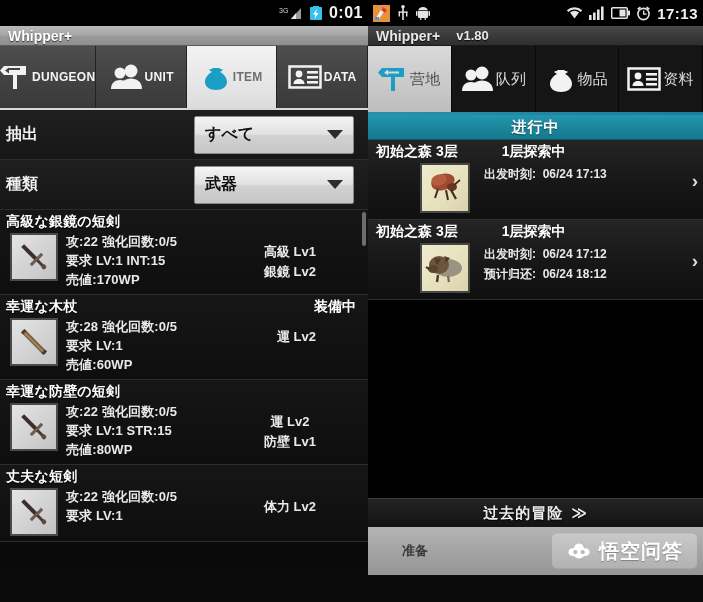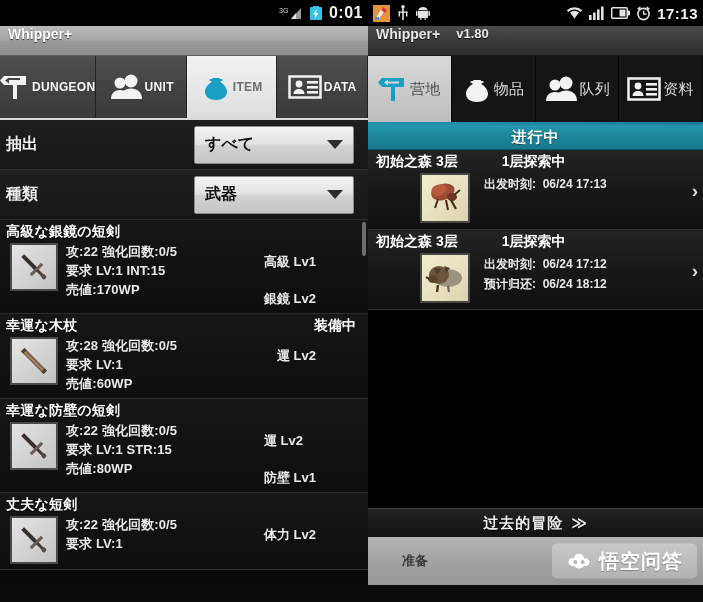--- a/index.html
+++ b/index.html
@@ -23,21 +23,21 @@
   .sb-left{display:flex;align-items:center;gap:7px;}
   .sb-right{margin-left:auto;display:flex;align-items:center;gap:6px;}
   .sb-clock{font-size:16px;font-weight:bold;letter-spacing:.5px;color:#f2f2f2;}
   .sb-clock.small{font-size:15px;}
 
   .ic{display:inline-block;line-height:0;}
   .ic svg{display:block;}
 
   
   .titlebar{
-    height:30px;display:flex;padding-left:8px;
+    height:20px;display:flex;align-items:center;padding-left:8px;
     color:#fff;font-size:14px;font-weight:bold;
     box-sizing:border-box;
   }
   .titlebar.l{
     background:linear-gradient(180deg,#b9b9b9 0%,#a6a6a6 48%,#9a9a9a 52%,#8e8e8e 100%);
     border-bottom:1px solid #5c5c5c;
     color:#ffffff;text-shadow:0 1px 1px rgba(0,0,0,.65);
   }
   .titlebar.r{
     background:linear-gradient(180deg,#4a4a4a 0%,#3a3a3a 50%,#2e2e2e 100%);
@@ -115,22 +115,22 @@
   .item-equip{margin-left:auto;color:#ffffff;font-size:14px;font-weight:bold;padding-right:6px;}
   .item-body{display:flex;align-items:flex-start;margin-top:2px;}
   .thumb{
     width:48px;height:48px;flex:0 0 48px;margin:0 8px 0 4px;
     background:linear-gradient(135deg,#e4e4e4 0%,#d2d2d2 55%,#c3c3c3 100%);
     border:2px solid #4a4a4a;box-sizing:border-box;
     display:flex;align-items:center;justify-content:center;
   }
   .stats{display:flex;flex-direction:column;gap:1px;}
   .stats .ln{color:#e9e9e9;font-size:13px;font-weight:bold;letter-spacing:.1px;}
-  .tags{margin-left:auto;display:flex;flex-direction:column;gap:19px;
-        align-items:flex-start;padding-right:46px;padding-top:10px;}
+  .tags{margin-left:auto;display:flex;flex-direction:column;gap:2px;
+        align-items:center;padding-right:46px;padding-top:10px;}
   .tags .tg{color:#eaeaea;font-size:13px;font-weight:bold;}
 
   .scrollpip{
     position:absolute;right:2px;width:4px;background:#6d6d6d;border-radius:2px;
   }
 
   
   .blue-hdr{
     height:24px;background:linear-gradient(180deg,#2397b0 0%,#1b8499 55%,#17798e 100%);
     display:flex;align-items:center;justify-content:center;
@@ -488,38 +488,38 @@
             <polygon points="4,2 4,11 0,6.5" fill="#1a9ec4"></polygon>
             <rect x="9" y="5.5" width="12" height="2" fill="#d9d9d9"></rect>
             <polygon points="10,3.5 6,6.5 10,9.5" fill="#d9d9d9"></polygon>
           </svg>
         </span>
         <span class="tab-label">营地</span>
       </div>
 
       <div class="tab">
         <span class="tab-ico">
-          <svg width="30" height="26" viewBox="0 0 30 26">
-            <path d="M10 5c-1 0-2 1-2 1l3 2c-4 2-7 6-7 10 0 5 5 8 11 8s11-3 11-8c0-4-3-8-7-10l3-2s-1-1-2-1z" fill="#f2f2f2"></path>
-            <path d="M11 4h8l-2 4h-4z" fill="#f2f2f2"></path>
-          </svg>
-        </span>
-        <span class="tab-label">物品</span>
-      </div>
-
-      <div class="tab">
-        <span class="tab-ico">
           <svg width="34" height="26" viewBox="0 0 34 26">
             <circle cx="11" cy="9" r="5.5" fill="#f2f2f2"></circle>
             <path d="M2 25c0-6 4-9 9-9s9 3 9 9z" fill="#f2f2f2"></path>
             <circle cx="22" cy="7" r="6.5" fill="#f2f2f2"></circle>
             <path d="M11 25c0-7 5-10.5 11-10.5S33 18 33 25z" fill="#f2f2f2"></path>
           </svg>
         </span>
         <span class="tab-label">队列</span>
+      </div>
+
+      <div class="tab">
+        <span class="tab-ico">
+          <svg width="30" height="26" viewBox="0 0 30 26">
+            <path d="M10 5c-1 0-2 1-2 1l3 2c-4 2-7 6-7 10 0 5 5 8 11 8s11-3 11-8c0-4-3-8-7-10l3-2s-1-1-2-1z" fill="#f2f2f2"></path>
+            <path d="M11 4h8l-2 4h-4z" fill="#f2f2f2"></path>
+          </svg>
+        </span>
+        <span class="tab-label">物品</span>
       </div>
 
       <div class="tab">
         <span class="tab-ico">
           <svg width="34" height="26" viewBox="0 0 34 26">
             <rect x="1.5" y="2.5" width="31" height="21" fill="none" stroke="#f2f2f2" stroke-width="2.5"></rect>
             <circle cx="11" cy="10" r="3.4" fill="#f2f2f2"></circle>
             <path d="M5.5 20c0-3.4 2.5-5 5.5-5s5.5 1.6 5.5 5z" fill="#f2f2f2"></path>
             <rect x="19" y="7" width="11" height="2.6" fill="#f2f2f2"></rect>
             <rect x="19" y="12" width="11" height="2.6" fill="#f2f2f2"></rect>

